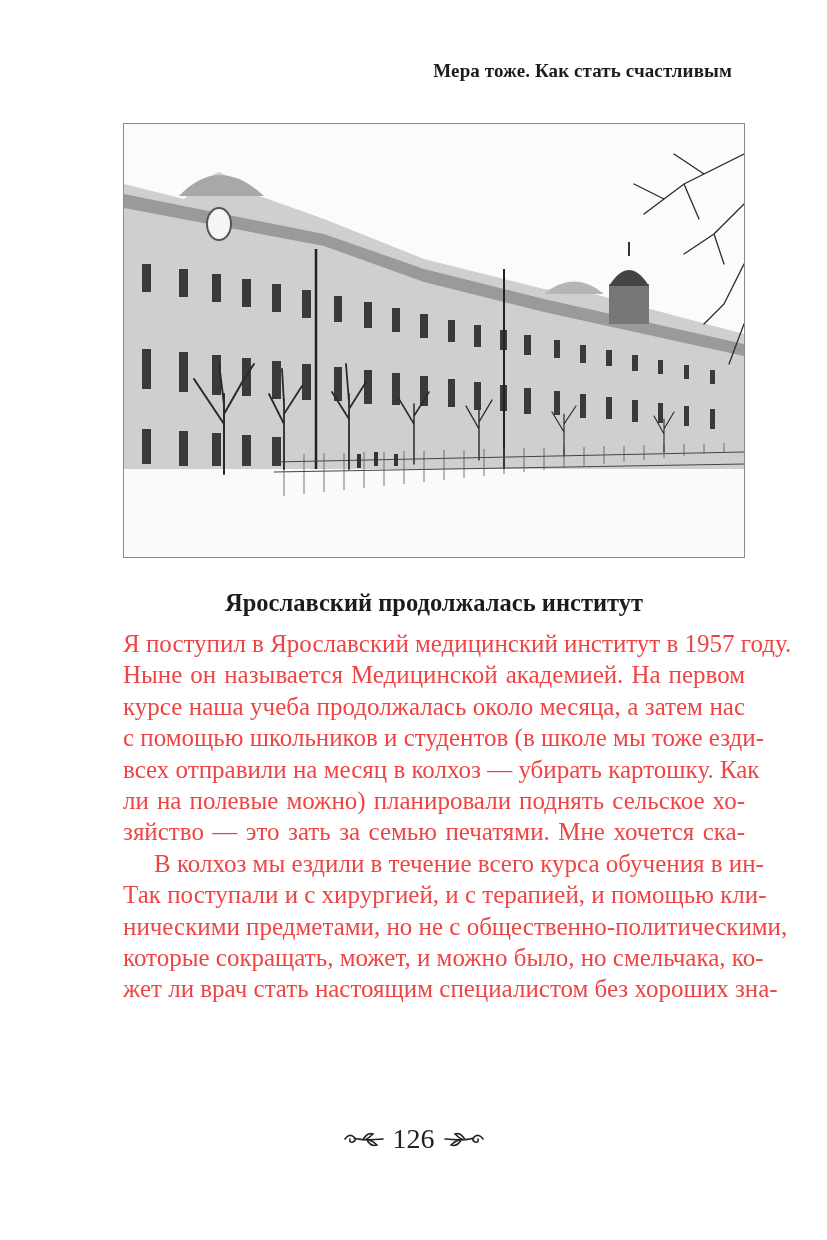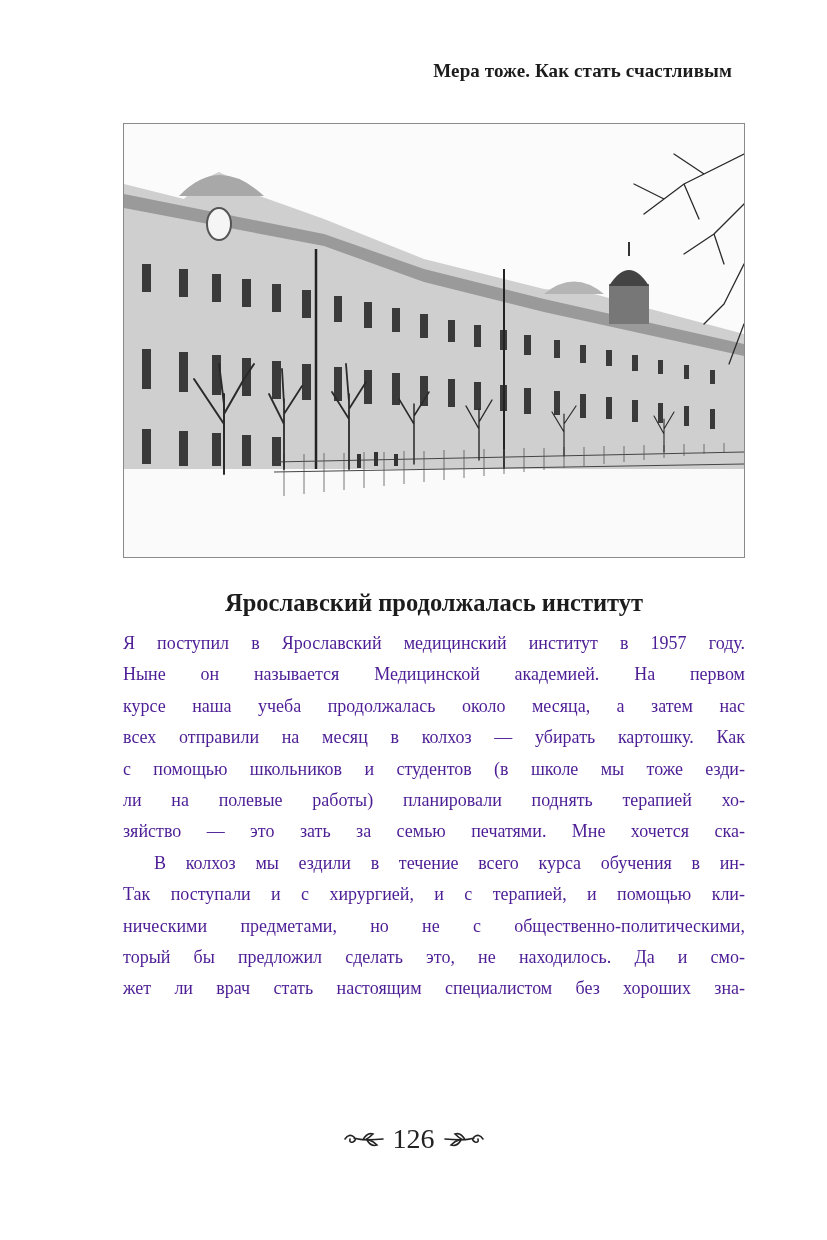--- a/index.html
+++ b/index.html
@@ -1,21 +1,21 @@
 <!DOCTYPE html>
 <html><head>
 <meta charset="utf-8">
 <style>
   html, body { margin:0; padding:0; background:#ffffff; }
   body { width:827px; height:1240px; position:relative; overflow:hidden; font-family:"DejaVu Serif", "Liberation Serif", serif; color:#1a1a1a; }
   .running-head { position:absolute; top:60px; right:95px; font-family:"Liberation Serif", serif; font-weight:bold; font-size:19px; letter-spacing:0.1px; color:#1c1c1c; }
   .photo { position:absolute; left:123px; top:123px; width:620px; height:433px; border:1.5px solid #8a8a8a; background:#fff; overflow:hidden; }
   .photo svg { display:block; }
   .caption { position:absolute; top:589px; left:123px; width:622px; text-align:center; font-family:"Liberation Serif", serif; font-weight:bold; font-size:24.5px; color:#1c1c1c; }
-  .body-text { position:absolute; top:628px; left:123px; width:622px; font-family:"Liberation Serif", serif; font-size:18px; line-height:31.4px; color:#4c1d95; }
+  .body-text { position:absolute; top:628px; left:123px; width:622px; font-family:"Liberation Serif", serif; font-size:25px; line-height:31.4px; color:#ef4444; }
   .line { display:block; white-space:nowrap; text-align:justify; text-align-last:justify; }
   .line.last { text-align-last:left; }
   .line.indent { text-indent:31px; }
   .folio { position:absolute; top:1120px; left:0; width:827px; text-align:center; font-family:"Liberation Serif", serif; font-size:28px; color:#222; }
   .folio .orn { display:inline-block; vertical-align:middle; width:42px; height:20px; }
   .folio .num { display:inline-block; vertical-align:middle; margin:0 1px; }
 </style>
 </head>
 <body>
 
@@ -140,28 +140,28 @@
     </g>
   </svg>
 </div>
 
 <div class="caption">Ярославский продолжалась институт</div>
 
 <div class="body-text">
   <span class="line">Я поступил в Ярославский медицинский институт в 1957 году.</span>
   <span class="line">Ныне он называется Медицинской академией. На первом</span>
   <span class="line">курсе наша учеба продолжалась около месяца, а затем нас</span>
+  <span class="line">с помощью школьников и студентов (в школе мы тоже езди-</span>
   <span class="line">всех отправили на месяц в колхоз — убирать картошку. Как</span>
-  <span class="line">с помощью школьников и студентов (в школе мы тоже езди-</span>
-  <span class="line">ли на полевые работы) планировали поднять терапией хо-</span>
+  <span class="line">ли на полевые можно) планировали поднять сельское хо-</span>
   <span class="line">зяйство — это зать за семью печатями. Мне хочется ска-</span>
   <span class="line indent">В колхоз мы ездили в течение всего курса обучения в ин-</span>
   <span class="line">Так поступали и с хирургией, и с терапией, и помощью кли-</span>
   <span class="line">ническими предметами, но не с общественно-политическими,</span>
-  <span class="line">торый бы предложил сделать это, не находилось. Да и смо-</span>
+  <span class="line">которые сокращать, может, и можно было, но смельчака, ко-</span>
   <span class="line">жет ли врач стать настоящим специалистом без хороших зна-</span>
 </div>
 
 <div class="folio">
   <svg class="orn" viewBox="0 0 42 20">
     <path d="M2 10 Q6 4 11 8 Q14 11 10 13 Q6 14 7 10 M11 9 Q20 12 40 10 M20 11 Q24 3 30 5 Q26 9 22 11 M24 11 Q28 18 34 16 Q30 12 26 11" fill="none" stroke="#222" stroke-width="1.6" stroke-linecap="round"></path>
   </svg>
   <span class="num">126</span>
   <svg class="orn" viewBox="0 0 42 20" style="transform:scaleX(-1)">
     <path d="M2 10 Q6 4 11 8 Q14 11 10 13 Q6 14 7 10 M11 9 Q20 12 40 10 M20 11 Q24 3 30 5 Q26 9 22 11 M24 11 Q28 18 34 16 Q30 12 26 11" fill="none" stroke="#222" stroke-width="1.6" stroke-linecap="round"></path>

